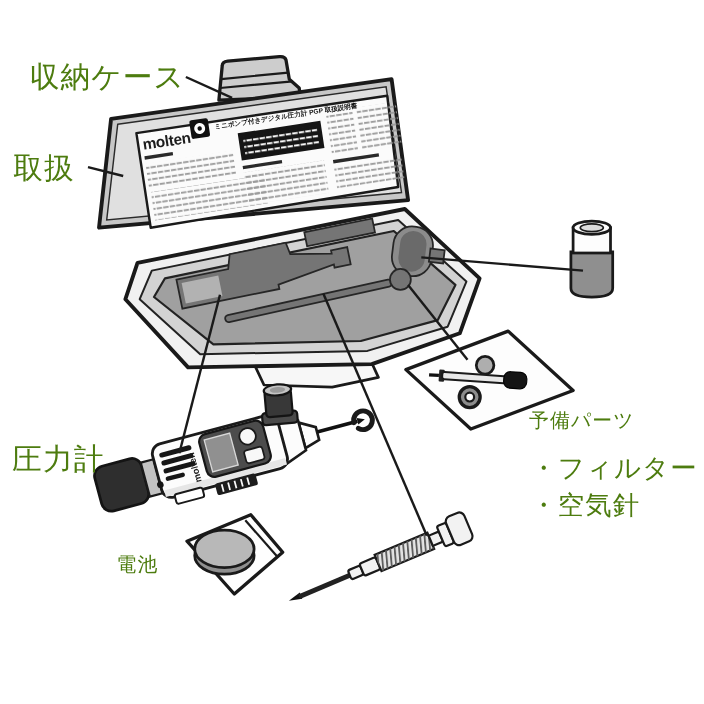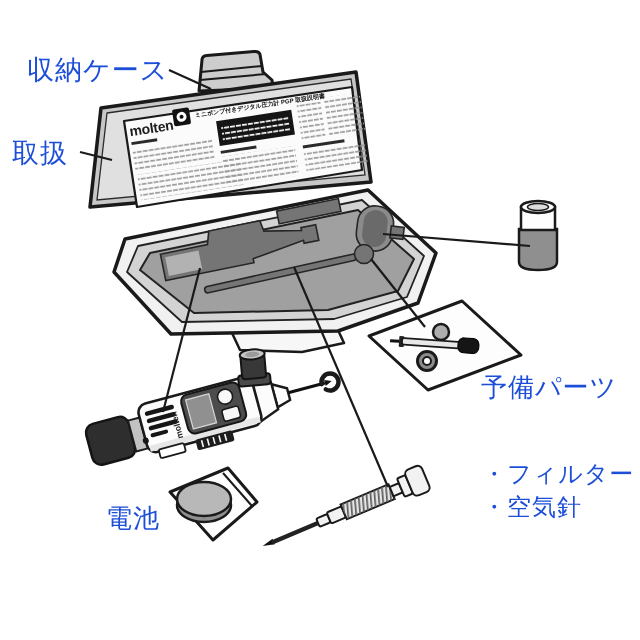--- a/index.html
+++ b/index.html
@@ -1,24 +1,24 @@
 <!DOCTYPE html>
 <html><head>
 <meta charset="utf-8">
 <style>
   html,body { margin:0; padding:0; }
   body { width:640px; height:640px; background:#ffffff; position:relative; overflow:hidden;
          font-family:"Liberation Sans","DejaVu Sans",sans-serif; }
   #stage { position:absolute; left:0; top:0; width:640px; height:640px; }
   svg { position:absolute; left:0; top:0; }
   .labels { position:absolute; left:0; top:0; width:640px; height:640px; pointer-events:none; }
-  .lbl { position:absolute; color:#1d4ed8; font-weight:500; letter-spacing:1px; white-space:nowrap; }
+  .lbl { position:absolute; color:#4d7c0f; font-weight:500; letter-spacing:1px; white-space:nowrap; }
   .lbl-27 { font-size:27px; }
-  .lbl-26 { font-size:26px;font-family:Liberation Mono, monospace; }
-  .lbl-24 { font-size:24px;margin-top:48px; }
+  .lbl-26 { font-size:18px;font-family:Liberation Mono, monospace; }
+  .lbl-24 { font-size:24px; }
   #lbl-case        { left:27px;  top:52px; }
   #lbl-manual      { left:12px;  top:136px; line-height:34px; }
   #lbl-manual span { display:block; }
   #lbl-lube        { left:491px; top:272px; }
   #lbl-gauge       { left:11px;  top:399px; }
   #lbl-battery     { left:106px; top:501px; }
   #lbl-spare-title { left:481px; top:370px; }
   #lbl-spare-1     { left:482px; top:410px; }
   #lbl-spare-2     { left:482px; top:443px; }
   #lbl-spare-3     { left:482px; top:476px; }
@@ -169,18 +169,19 @@
     <line x1="371" y1="259" x2="425" y2="327"></line>
     <line x1="383" y1="234" x2="530" y2="246"></line>
   </g>
 </svg>
 
 <div class="labels">
   <div class="lbl lbl-27" id="lbl-case">収納ケース</div>
   <div class="lbl lbl-27" id="lbl-manual">
     <span>取扱</span>
   </div>
+  <div class="lbl lbl-27" id="lbl-gauge">圧力計</div>
   <div class="lbl lbl-26" id="lbl-battery">電池</div>
   <div class="lbl lbl-26" id="lbl-spare-title">予備パーツ</div>
   <div class="lbl lbl-24" id="lbl-spare-1">・フィルター</div>
   <div class="lbl lbl-24" id="lbl-spare-2">・空気針</div>
 </div>
 </div>
 
 </body></html>

